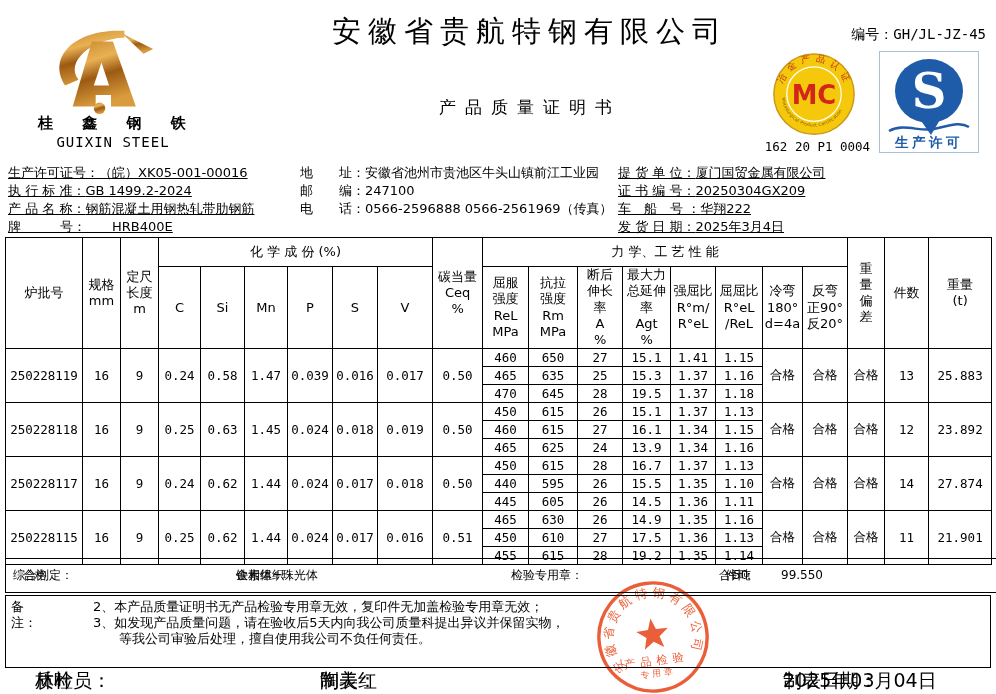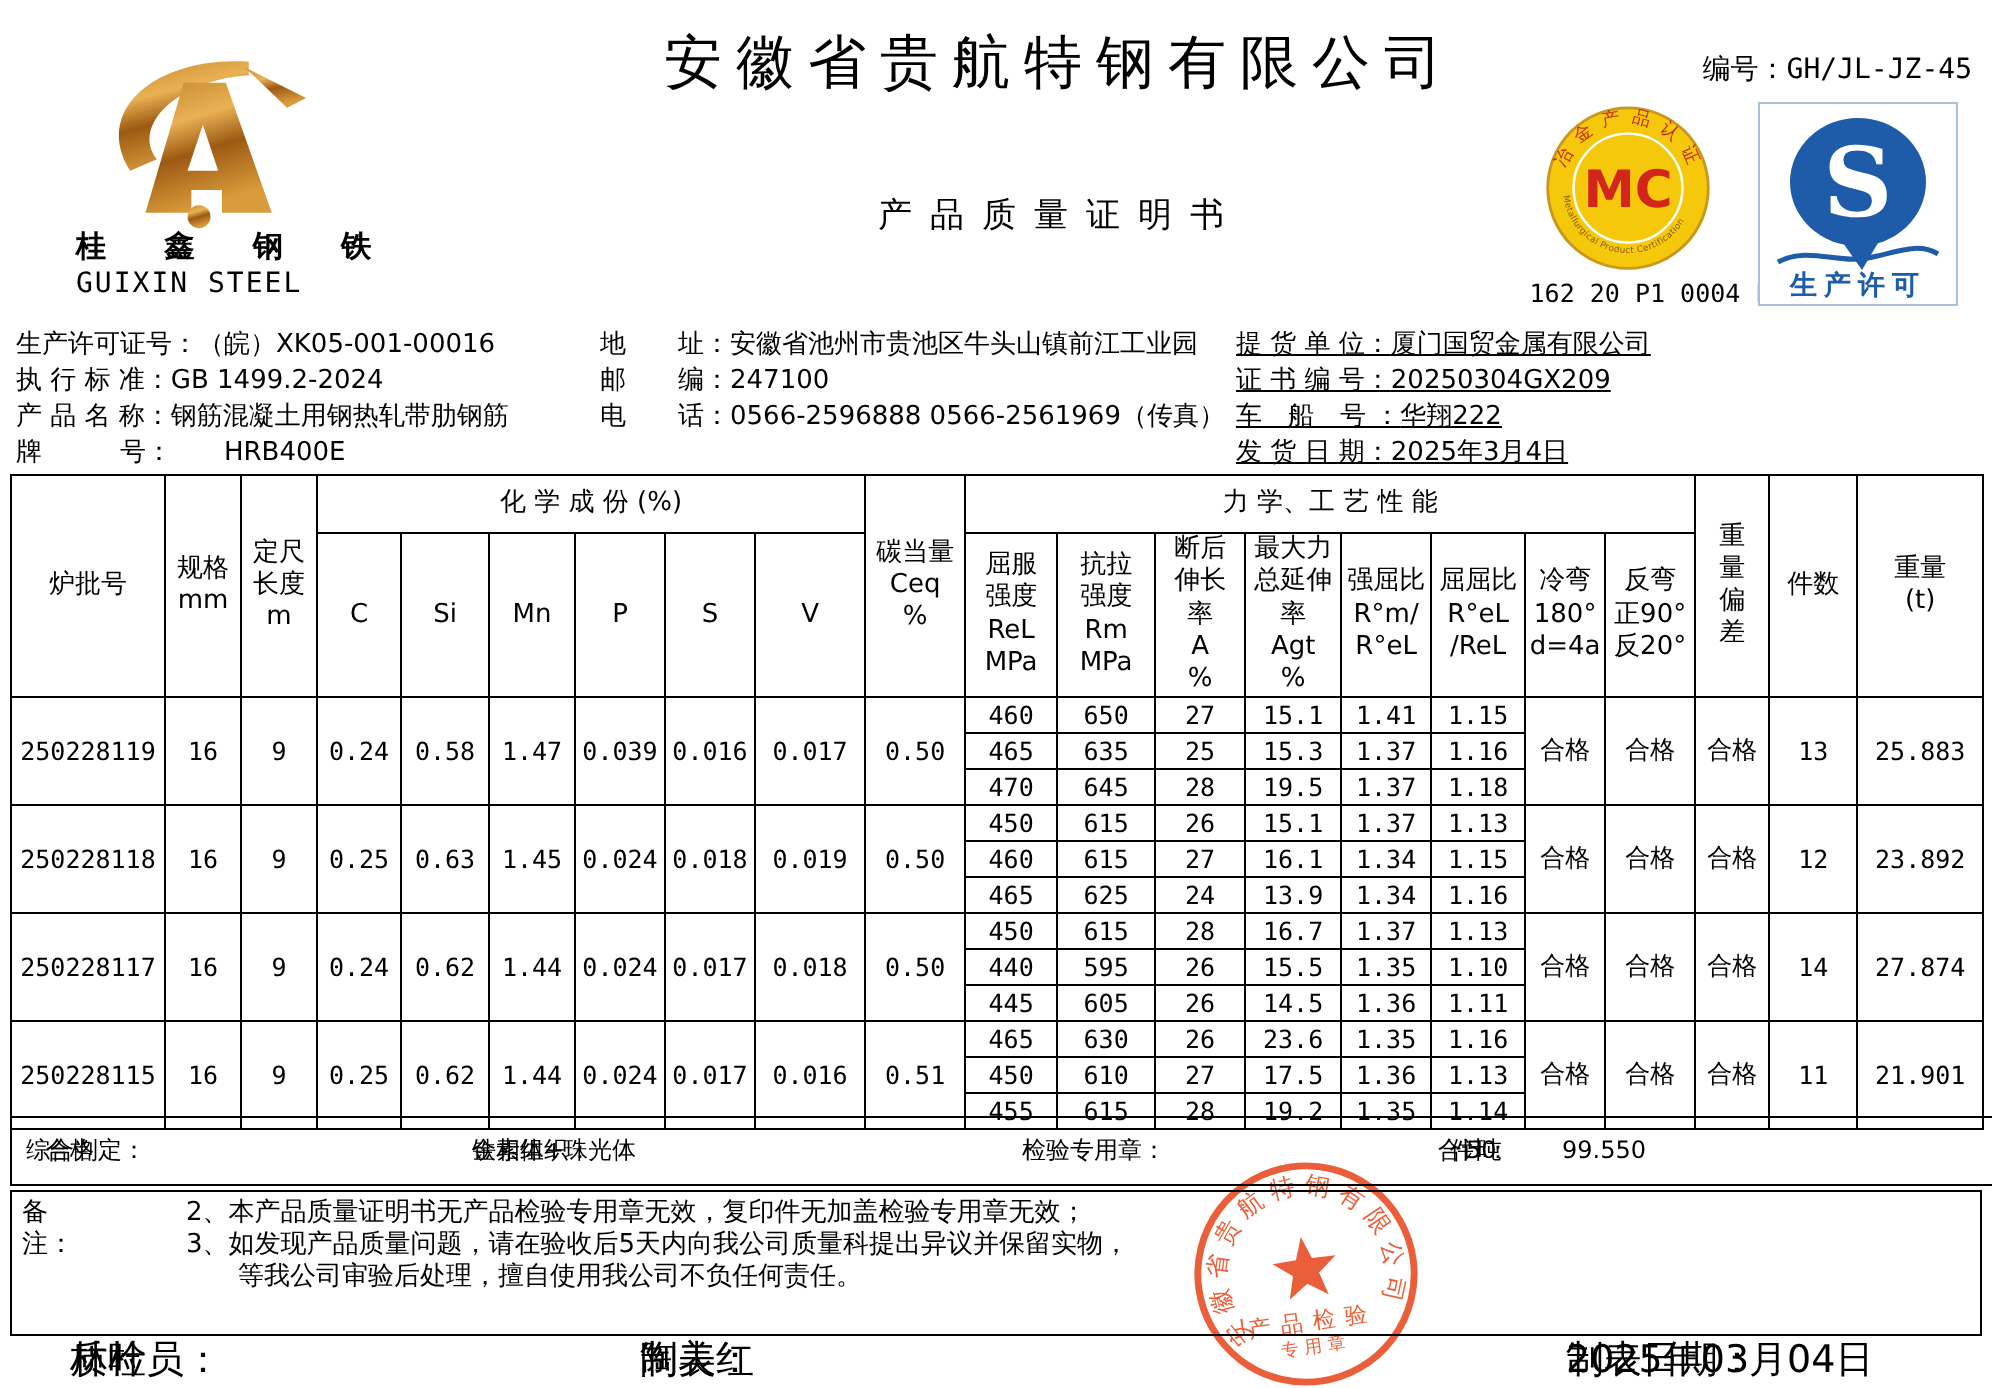--- a/index.html
+++ b/index.html
@@ -9,29 +9,29 @@
   .title{position:absolute;top:12px;left:230px;width:600px;text-align:center;
          font-family:"DejaVu Serif",serif;font-size:29px;letter-spacing:7px;white-space:nowrap;}
   .subtitle{position:absolute;top:96px;left:230px;width:600px;text-align:center;
             font-family:"DejaVu Serif",serif;font-size:17px;letter-spacing:9px;white-space:nowrap;}
   .serial{position:absolute;top:26px;right:10px;font-size:14px;white-space:nowrap;}
   .serial .v{font-family:"DejaVu Sans Mono",monospace;}
   .gx-logo{position:absolute;left:36px;top:28px;}
   .gx-cn{position:absolute;left:38px;top:114px;width:126px;font-size:15px;font-weight:bold;
          letter-spacing:12px;white-space:nowrap;}
   .gx-en{position:absolute;left:38px;top:134px;width:150px;font-family:"DejaVu Sans Mono",monospace;
-         font-size:14px;letter-spacing:1px;white-space:nowrap;}
+         font-size:14px;letter-spacing:1px;white-space:nowrap;text-align:center;}
   .mc-badge{position:absolute;left:771px;top:50px;}
   .mc-code{position:absolute;left:755px;top:139px;width:140px;text-align:center;
            font-family:"DejaVu Sans Mono",monospace;font-size:12.5px;white-space:nowrap;}
   .qs-badge{position:absolute;left:879px;top:51px;}
   
   .info{position:absolute;top:164px;font-size:13px;line-height:18px;white-space:nowrap;}
   .info div{height:18px;}
-  .info-left{left:8px;}
+  .info-left{left:8px;text-decoration:underline;}
   .info-mid{left:300px;}
   .info-right{left:618px;text-decoration:underline;}
   
   table.results{position:absolute;left:5px;top:237px;width:986px;border-collapse:collapse;
                 table-layout:fixed;font-size:12.5px;}
   table.results th,table.results td{border:1px solid #000;text-align:center;vertical-align:middle;
                 padding:0;font-weight:normal;overflow:hidden;}
   table.results th{white-space:pre-line;line-height:1.25;font-size:13px;}
   tr.h1 th{height:28px;}
   tr.h2 th{height:74px;}
@@ -333,21 +333,21 @@
           <td class="num" rowspan="3">0.25</td>
           <td class="num" rowspan="3">0.62</td>
           <td class="num" rowspan="3">1.44</td>
           <td class="num" rowspan="3">0.024</td>
           <td class="num" rowspan="3">0.017</td>
           <td class="num" rowspan="3">0.016</td>
           <td class="num" rowspan="3">0.51</td>
           <td class="num">465</td>
           <td class="num">630</td>
           <td class="num">26</td>
-          <td class="num">23.6</td>
+          <td class="num">14.9</td>
           <td class="num">1.35</td>
           <td class="num">1.16</td>
           <td rowspan="3">合格</td>
           <td rowspan="3">合格</td>
           <td rowspan="3">合格</td>
           <td class="num" rowspan="3">11</td>
           <td class="num" rowspan="3">21.901</td>
         </tr>
         <tr>
           <td class="num">450</td>

